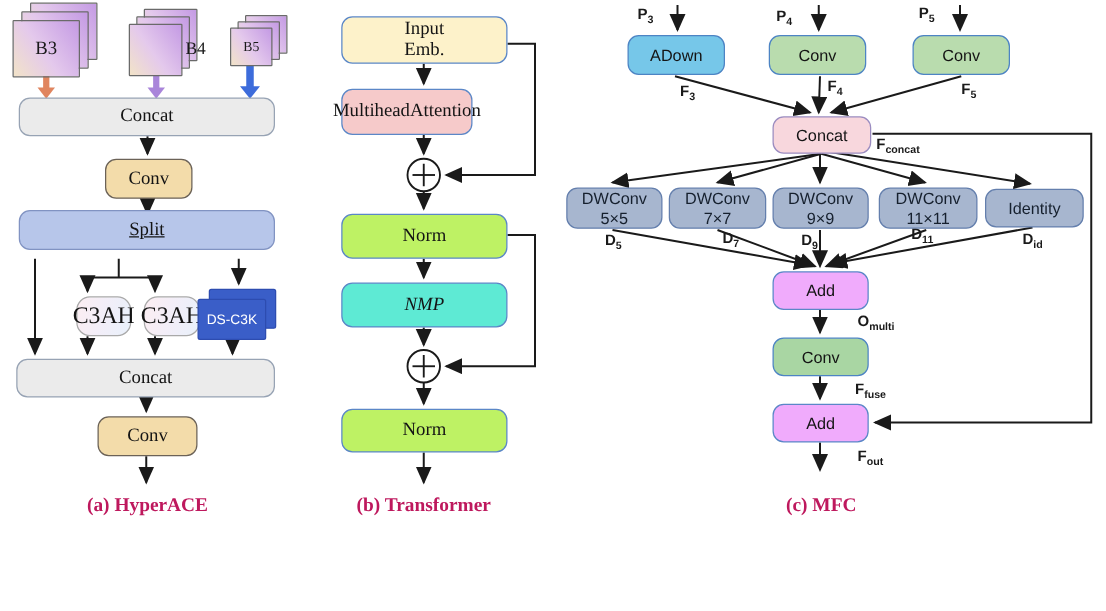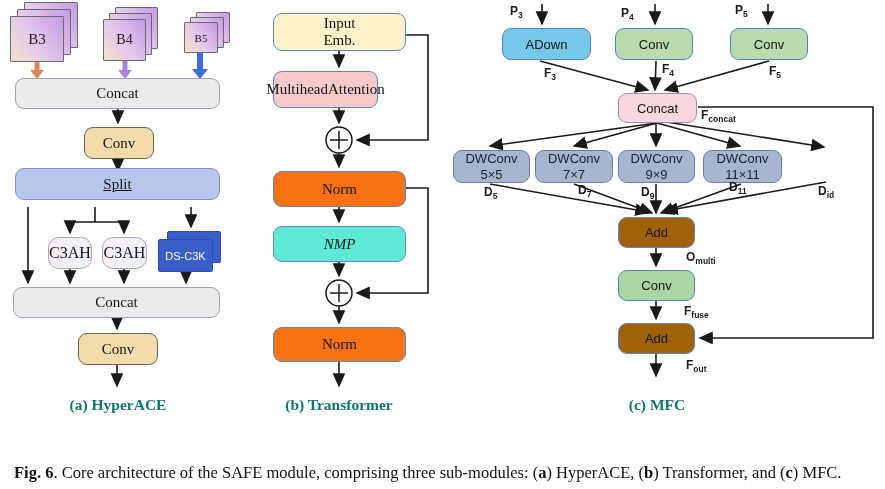--- a/index.html
+++ b/index.html
@@ -9,44 +9,44 @@
   svg.wires{position:absolute;left:0;top:0;}
   .box{position:absolute;box-sizing:border-box;display:flex;flex-direction:column;
        align-items:center;justify-content:center;text-align:left;
        border-radius:9px;border:1.5px solid #888;color:#141414;}
   .serif{font-family:"Liberation Serif", serif;font-size:15px;}
   .sans{font-family:"Liberation Sans", sans-serif;font-size:13px;}
   .grayb{background:#ebebeb;border-color:#97a3b4;}
   .tanb{background:#f3dcaa;border-color:#6b6257;}
   .splitb{background:#b7c6ea;border-color:#8193c2;}
   .c3ahb{background:linear-gradient(105deg,#fceef2 0%,#f3eef8 45%,#e9f1fb 100%);
-         border-color:#a9a9a9;font-size:16px;border-radius:11px;}
+         border-color:#a9a9a9;font-size:19px;border-radius:11px;margin-left:13px;}
   .dsrect{position:absolute;box-sizing:border-box;background:#3a5ec8;border:1px solid #2d4cb0;
           border-radius:2px;}
   .dslabel{display:flex;align-items:center;justify-content:center;color:#fff;
            font-family:"Liberation Sans", sans-serif;font-size:11px;}
   .creamb{background:#fdf2ca;border-color:#5b87c7;}
   .pinktb{background:#f6caca;border-color:#5b87c7;}
-  .greentb{background:#f97316;border-color:#5b87c7;}
+  .greentb{background:#bef264;border-color:#5b87c7;}
   .nmpb{background:#5eead4;border-color:#5b87c7;font-style:italic;}
   .adownb{background:#76c7e9;border-color:#4d84c4;}
   .greenmb{background:#b9dcae;border-color:#4d84c4;}
   .greenm2b{background:#a9d6a3;border-color:#4d84c4;}
   .pinkmb{background:#f8d7dd;border-color:#9b8cc0;}
   .slateb{background:#a7b6cf;border-color:#647fad;color:#16202e;line-height:1.18;}
-  .addb{background:#a16207;border-color:#5b87c7;}
+  .addb{background:#f0abfc;border-color:#5b87c7;}
   .stackpanel{position:absolute;box-sizing:border-box;border:1px solid #6a6a6a;border-radius:1px;
       background:linear-gradient(55deg,#f2e3c8 0%,#e4c9ec 45%,#c49ae4 100%);}
   .stacklabel{position:absolute;display:flex;align-items:center;justify-content:center;
       font-family:"Liberation Serif", serif;color:#1a1a1a;}
   .sublbl{position:absolute;font-family:"Liberation Sans", sans-serif;font-size:12px;
       font-weight:bold;color:#1a1a1a;white-space:nowrap;}
   .sublbl sub{font-size:8.5px;}
   .modlabel{position:absolute;width:200px;text-align:center;font-family:"Liberation Serif", serif;
-      font-weight:bold;font-size:15.5px;color:#0f766e;}
+      font-weight:bold;font-size:15.5px;color:#be185d;}
   .caption{position:absolute;left:14px;top:444px;width:860px;
       font-family:"Liberation Serif", serif;font-size:16.5px;line-height:1.42;color:#111;}
 </style>
 </head>
 <body>
 
 <div class="page">
   <div class="diagram">
 
     <svg class="wires" width="885" height="430" viewBox="0 0 885 430">
@@ -134,21 +134,21 @@
     <div>
       <div class="stackpanel" style="left:24px;top:2px;width:54px;height:46px;"></div>
       <div class="stackpanel" style="left:17px;top:9px;width:54px;height:46px;"></div>
       <div class="stackpanel" style="left:10px;top:16px;width:54px;height:46px;"></div>
       <div class="stacklabel" style="left:10px;top:16px;width:54px;height:46px;font-size:15px;">B3</div>
     </div>
     <div>
       <div class="stackpanel" style="left:115px;top:7px;width:43px;height:42px;"></div>
       <div class="stackpanel" style="left:109px;top:13px;width:43px;height:42px;"></div>
       <div class="stackpanel" style="left:103px;top:19px;width:43px;height:42px;"></div>
-      <div class="stacklabel" style="left:103px;top:19px;width:43px;height:42px;font-size:14px;">B4</div>
+      <div class="stacklabel" style="left:103px;top:19px;width:43px;height:42px;font-size:14px;padding-left:32px;">B4</div>
     </div>
     <div>
       <div class="stackpanel" style="left:196px;top:12px;width:34px;height:31px;"></div>
       <div class="stackpanel" style="left:190px;top:17px;width:34px;height:31px;"></div>
       <div class="stackpanel" style="left:184px;top:22px;width:34px;height:31px;"></div>
       <div class="stacklabel" style="left:184px;top:22px;width:34px;height:31px;font-size:11px;">B5</div>
     </div>
 
     <div class="box serif grayb" style="left:15px;top:78px;width:205px;height:31px;">Concat</div>
     <div class="box serif tanb" style="left:84px;top:127px;width:70px;height:32px;">Conv</div>
@@ -170,21 +170,21 @@
     <div class="box serif pinktb" style="left:273px;top:71px;width:105px;height:37px;">MultiheadAttention</div>
     <div class="box serif greentb" style="left:273px;top:171px;width:133px;height:36px;">Norm</div>
     <div class="box serif nmpb" style="left:273px;top:226px;width:133px;height:36px;">NMP</div>
     <div class="box serif greentb" style="left:273px;top:327px;width:133px;height:35px;">Norm</div>
     <div class="modlabel" style="left:239px;top:396px;">(b) Transformer</div>
 
     <span class="sublbl" style="left:510px;top:4px;"><span>P</span><sub>3</sub></span>
     <span class="sublbl" style="left:621px;top:6px;"><span>P</span><sub>4</sub></span>
     <span class="sublbl" style="left:735px;top:3px;"><span>P</span><sub>5</sub></span>
 
-    <div class="box sans adownb" style="left:502px;top:28px;width:89px;height:32px;">ADown</div>
+    <div class="box sans adownb" style="left:502px;top:28px;width:78px;height:32px;">ADown</div>
     <div class="box sans greenmb" style="left:615px;top:28px;width:78px;height:32px;">Conv</div>
     <div class="box sans greenmb" style="left:730px;top:28px;width:78px;height:32px;">Conv</div>
 
     <span class="sublbl" style="left:544px;top:66px;"><span>F</span><sub>3</sub></span>
     <span class="sublbl" style="left:662px;top:62px;"><span>F</span><sub>4</sub></span>
     <span class="sublbl" style="left:769px;top:64px;"><span>F</span><sub>5</sub></span>
 
     <div class="box sans pinkmb" style="left:618px;top:93px;width:79px;height:30px;">Concat</div>
     <span class="sublbl" style="left:701px;top:108px;"><span>F</span><sub>concat</sub></span>
 
@@ -197,33 +197,33 @@
       <span>7×7</span>
     </div>
     <div class="box sans slateb" style="left:618px;top:150px;width:77px;height:33px;">
       <span>DWConv</span>
       <span>9×9</span>
     </div>
     <div class="box sans slateb" style="left:703px;top:150px;width:79px;height:33px;">
       <span>DWConv</span>
       <span>11×11</span>
     </div>
+    <div class="box sans slateb" style="left:788px;top:151px;width:79px;height:31px;">Identity</div>
 
     <span class="sublbl" style="left:484px;top:185px;"><span>D</span><sub>5</sub></span>
     <span class="sublbl" style="left:559px;top:183px;padding-left:19px;"><span>D</span><sub>7</sub></span>
     <span class="sublbl" style="left:641px;top:185px;"><span>D</span><sub>9</sub></span>
     <span class="sublbl" style="left:729px;top:180px;"><span>D</span><sub>11</sub></span>
     <span class="sublbl" style="left:818px;top:184px;"><span>D</span><sub>id</sub></span>
 
     <div class="box sans addb" style="left:618px;top:217px;width:77px;height:31px;">Add</div>
     <span class="sublbl" style="left:686px;top:250px;"><span>O</span><sub>multi</sub></span>
 
     <div class="box sans greenm2b" style="left:618px;top:270px;width:77px;height:31px;">Conv</div>
     <span class="sublbl" style="left:684px;top:304px;text-align:center;"><span>F</span><sub>fuse</sub></span>
 
     <div class="box sans addb" style="left:618px;top:323px;width:77px;height:31px;">Add</div>
     <span class="sublbl" style="left:686px;top:358px;"><span>F</span><sub>out</sub></span>
 
     <div class="modlabel" style="left:557px;top:396px;">(c) MFC</div>
   </div>
 
-  <p class="caption"><b>Fig. 6</b><span>.  </span><span>Core architecture of the SAFE module, comprising three sub-modules: (</span><b>a</b><span>) HyperACE, (</span><b>b</b><span>) Transformer, and (</span><b>c</b><span>) MFC.</span></p>
 </div>
 
 </body></html>

